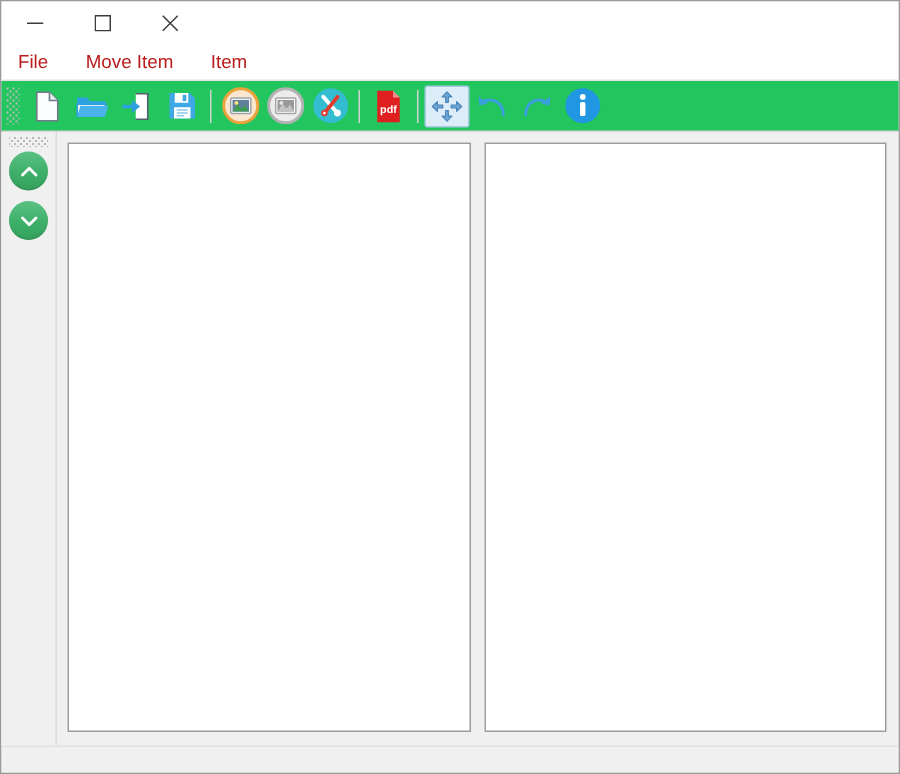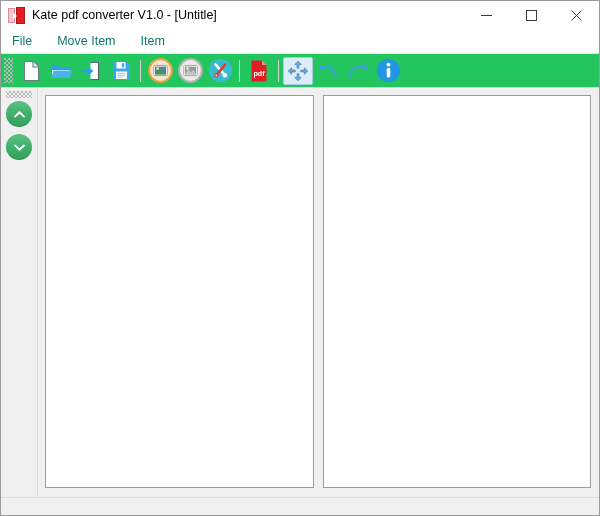--- a/index.html
+++ b/index.html
@@ -100,21 +100,21 @@
     height: 23px;
     min-height: 23px;
     background: #ffffff;
     display: flex;
     align-items: center;
     padding-left: 9px;
     border-bottom: 1px solid #e3e3e3;
   }
   .menu-item {
     font-size: 12.5px;
-    color: #0f766e;
+    color: #b91c1c;
     padding: 2px 10px 3px 2px;
     margin-right: 13px;
     white-space: nowrap;
     cursor: default;
     line-height: 1;
   }
 
   
   .toolbar {
     height: 33px;
@@ -240,28 +240,20 @@
     position: relative;
     top: 6px;
   }
 </style>
 </head>
 <body>
 
 <div class="window">
 
   <div class="titlebar">
-    <div class="title-left">
-      <span class="app-icon">
-        <span class="pg-left"></span>
-        <span class="pg-right"></span>
-        <span class="pg-arrow"></span>
-      </span>
-      <span class="title-text">Kate pdf converter V1.0 - [Untitle]</span>
-    </div>
     <div class="win-controls">
       <div class="win-btn">
         <svg width="11" height="11" viewBox="0 0 11 11">
           <rect x="0" y="5" width="11" height="1" fill="#3c3c3c"></rect>
         </svg>
       </div>
       <div class="win-btn">
         <svg width="11" height="11" viewBox="0 0 11 11">
           <rect x="0.5" y="0.5" width="10" height="10" fill="none" stroke="#3c3c3c" stroke-width="1"></rect>
         </svg>

